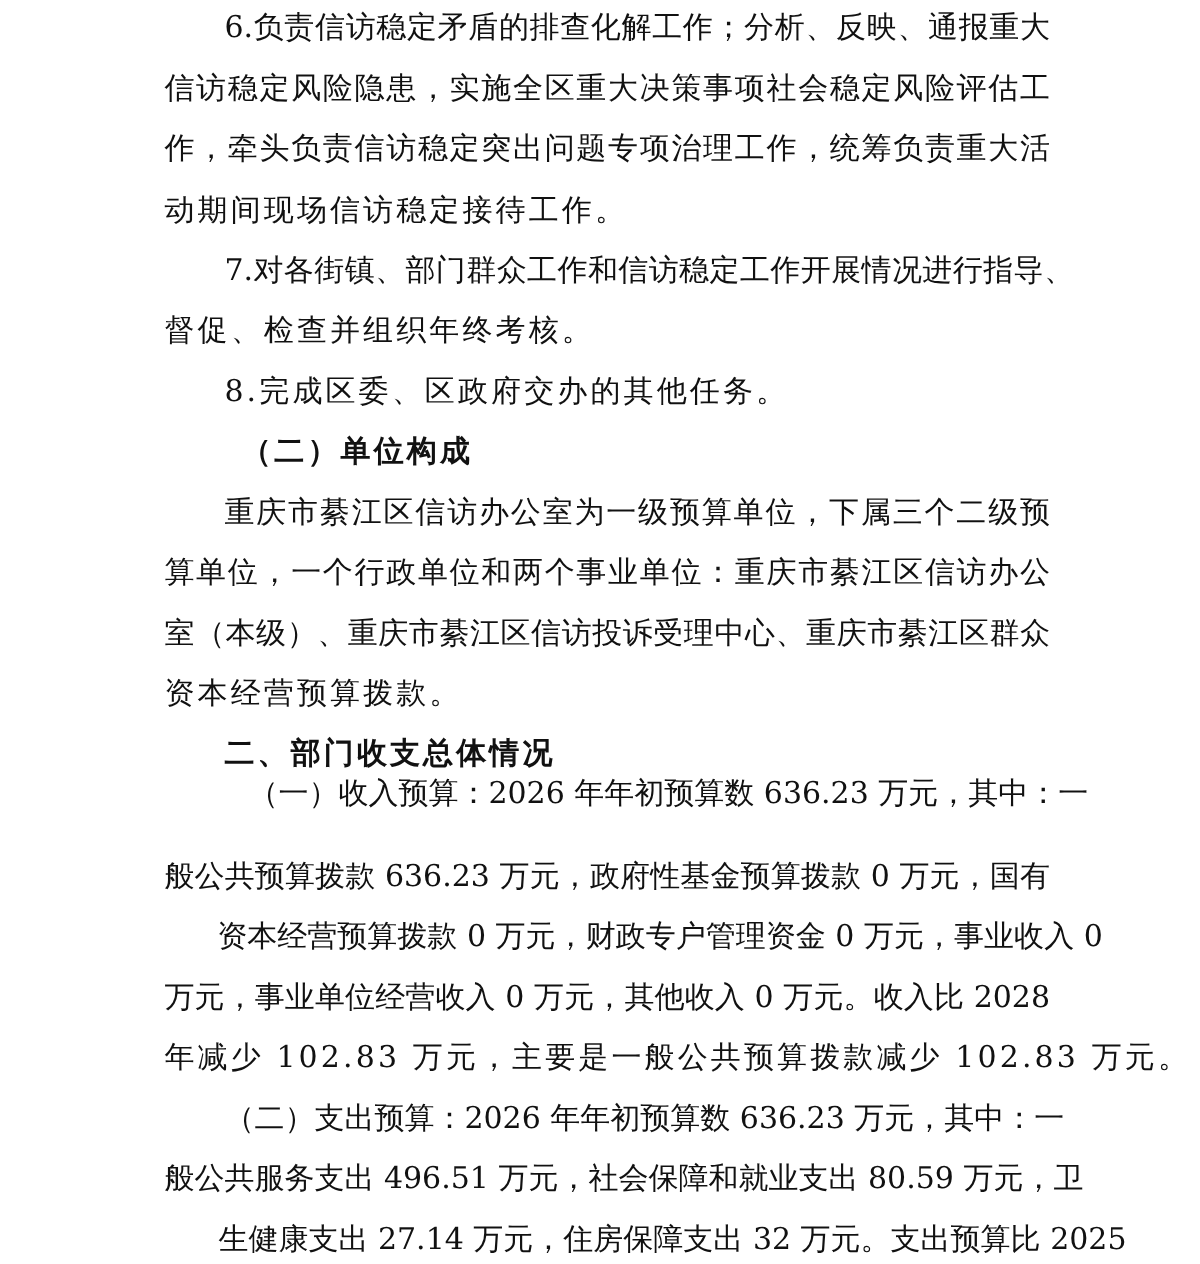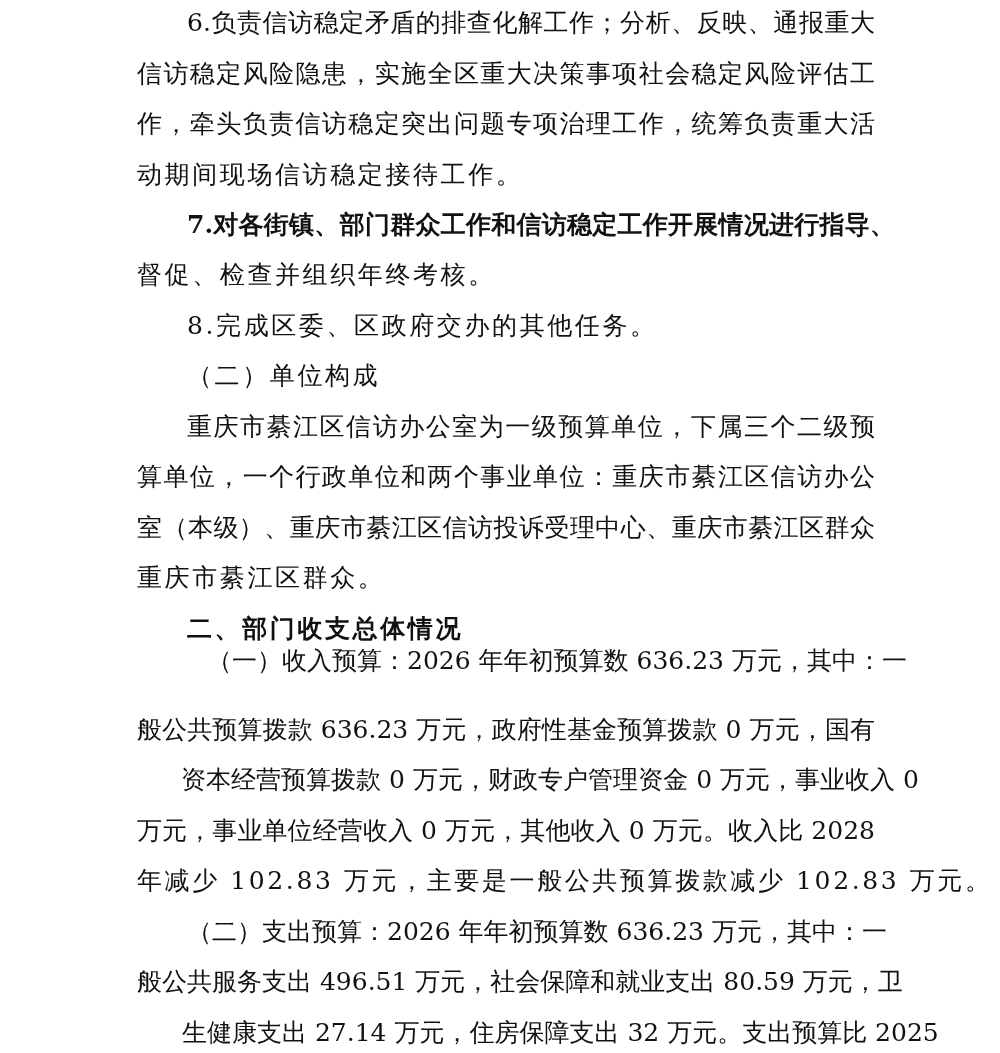--- a/index.html
+++ b/index.html
@@ -42,45 +42,46 @@
       letter-spacing: 2.6px;
     }
     .line.overflow {
       width: 758px;
     }
     .line.indent.overflow {
       width: 708px;
     }
     .subheading {
       font-family: "DejaVu Serif", "Liberation Serif", serif;
-      font-weight: normal;
+      font-weight: bold;
       letter-spacing: 2px;
+      margin-left: 14px;
     }
     .heading {
       font-family: Liberation Serif, serif;
       font-weight: bold;
       letter-spacing: 1px;
     }
   </style>
 </head>
 <body>
 
 <div class="page" id="page">
     <div class="line indent" style="top: 6px;">6.负责信访稳定矛盾的排查化解工作；分析、反映、通报重大</div>
     <div class="line" style="top: 57px;">信访稳定风险隐患，实施全区重大决策事项社会稳定风险评估工</div>
     <div class="line" style="top: 107px;">作，牵头负责信访稳定突出问题专项治理工作，统筹负责重大活</div>
     <div class="line last" style="top: 158px;">动期间现场信访稳定接待工作。</div>
-    <div class="line indent overflow" style="top: 208px; font-weight: bold;">7.对各街镇、部门群众工作和信访稳定工作开展情况进行指导、</div>
+    <div class="line indent overflow" style="top: 208px;">7.对各街镇、部门群众工作和信访稳定工作开展情况进行指导、</div>
     <div class="line last" style="top: 258px;">督促、检查并组织年终考核。</div>
     <div class="line indent last" style="top: 309px;">8.完成区委、区政府交办的其他任务。</div>
     <div class="line indent last subheading" style="top: 359px;">（二）单位构成</div>
     <div class="line indent" style="top: 410px;">重庆市綦江区信访办公室为一级预算单位，下属三个二级预</div>
     <div class="line" style="top: 460px;">算单位，一个行政单位和两个事业单位：重庆市綦江区信访办公</div>
     <div class="line" style="top: 511px;">室（本级）、重庆市綦江区信访投诉受理中心、重庆市綦江区群众</div>
-    <div class="line last" style="top: 561px;">重庆市綦江区群众。</div>
+    <div class="line last" style="top: 561px;">资本经营预算拨款。</div>
     <div class="line indent last heading" style="top: 612px;">二、部门收支总体情况</div>
     <div class="line indent" style="top: 644px; margin-left: 20px;">（一）收入预算：2026 年年初预算数 636.23 万元，其中：一</div>
     <div class="line" style="top: 713px;">般公共预算拨款 636.23 万元，政府性基金预算拨款 0 万元，国有</div>
     <div class="line" style="top: 763px; margin-left: 44px;">资本经营预算拨款 0 万元，财政专户管理资金 0 万元，事业收入 0</div>
     <div class="line" style="top: 814px;">万元，事业单位经营收入 0 万元，其他收入 0 万元。收入比 2028</div>
     <div class="line last" style="top: 864px;">年减少 102.83 万元，主要是一般公共预算拨款减少 102.83 万元。</div>
     <div class="line indent" style="top: 915px;">（二）支出预算：2026 年年初预算数 636.23 万元，其中：一</div>
     <div class="line" style="top: 965px;">般公共服务支出 496.51 万元，社会保障和就业支出 80.59 万元，卫</div>
     <div class="line" style="top: 1016px; margin-left: 45px;">生健康支出 27.14 万元，住房保障支出 32 万元。支出预算比 2025</div>
   </div>

